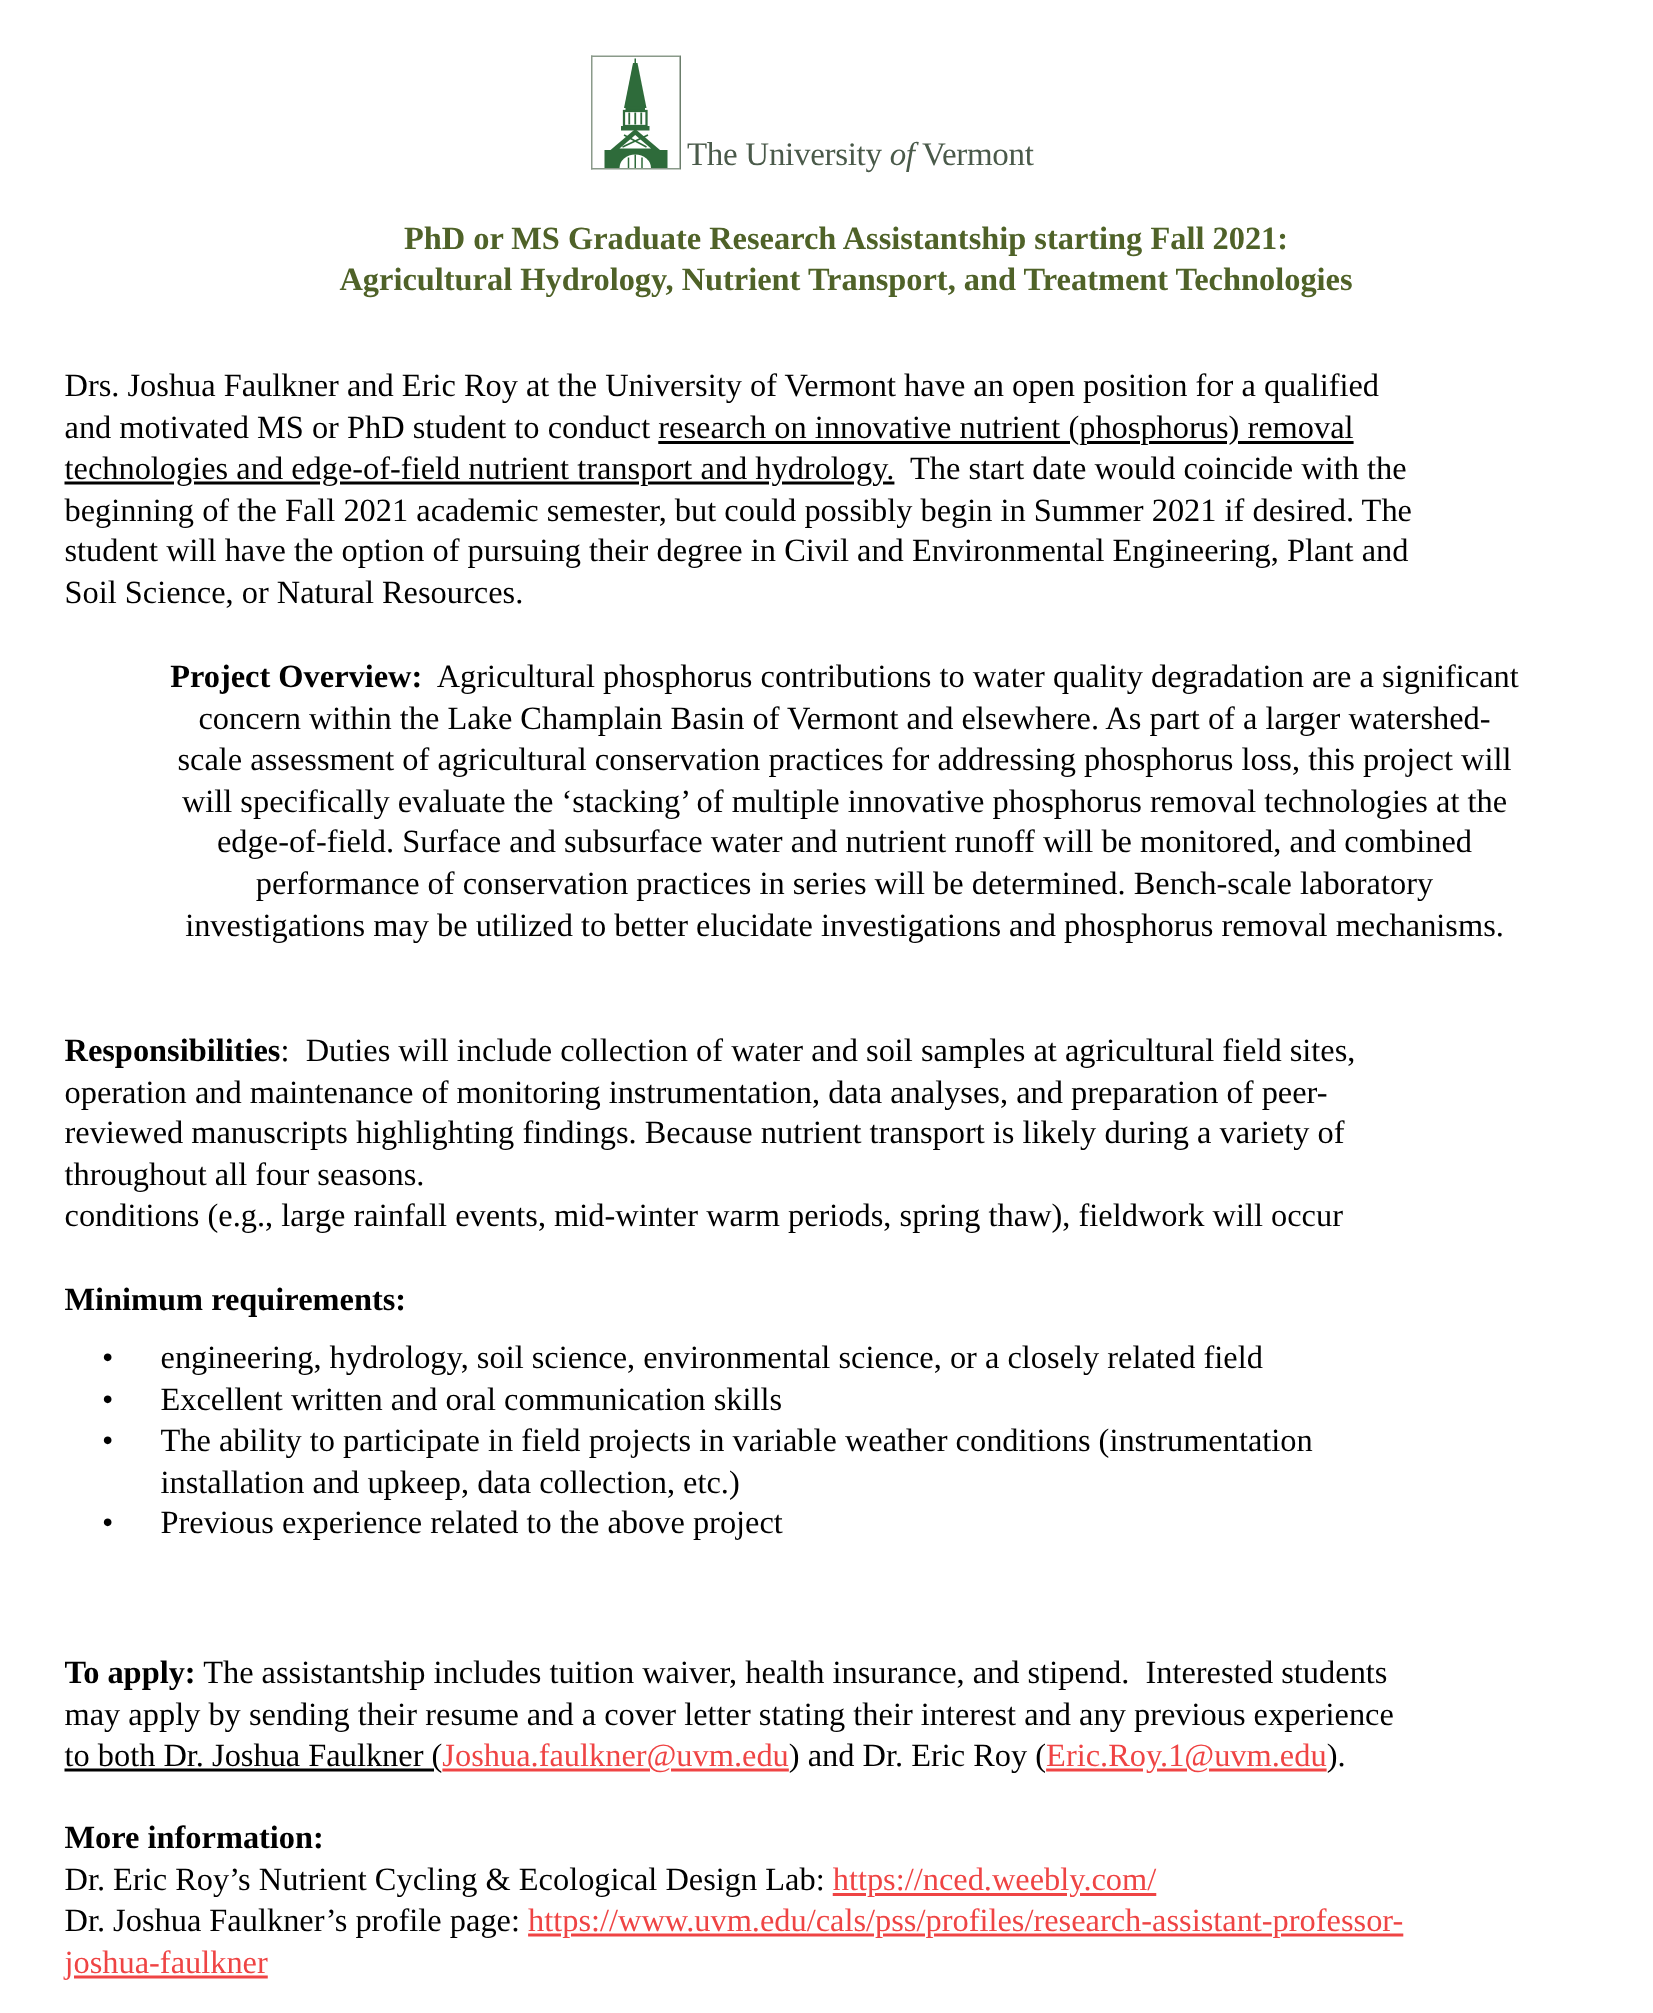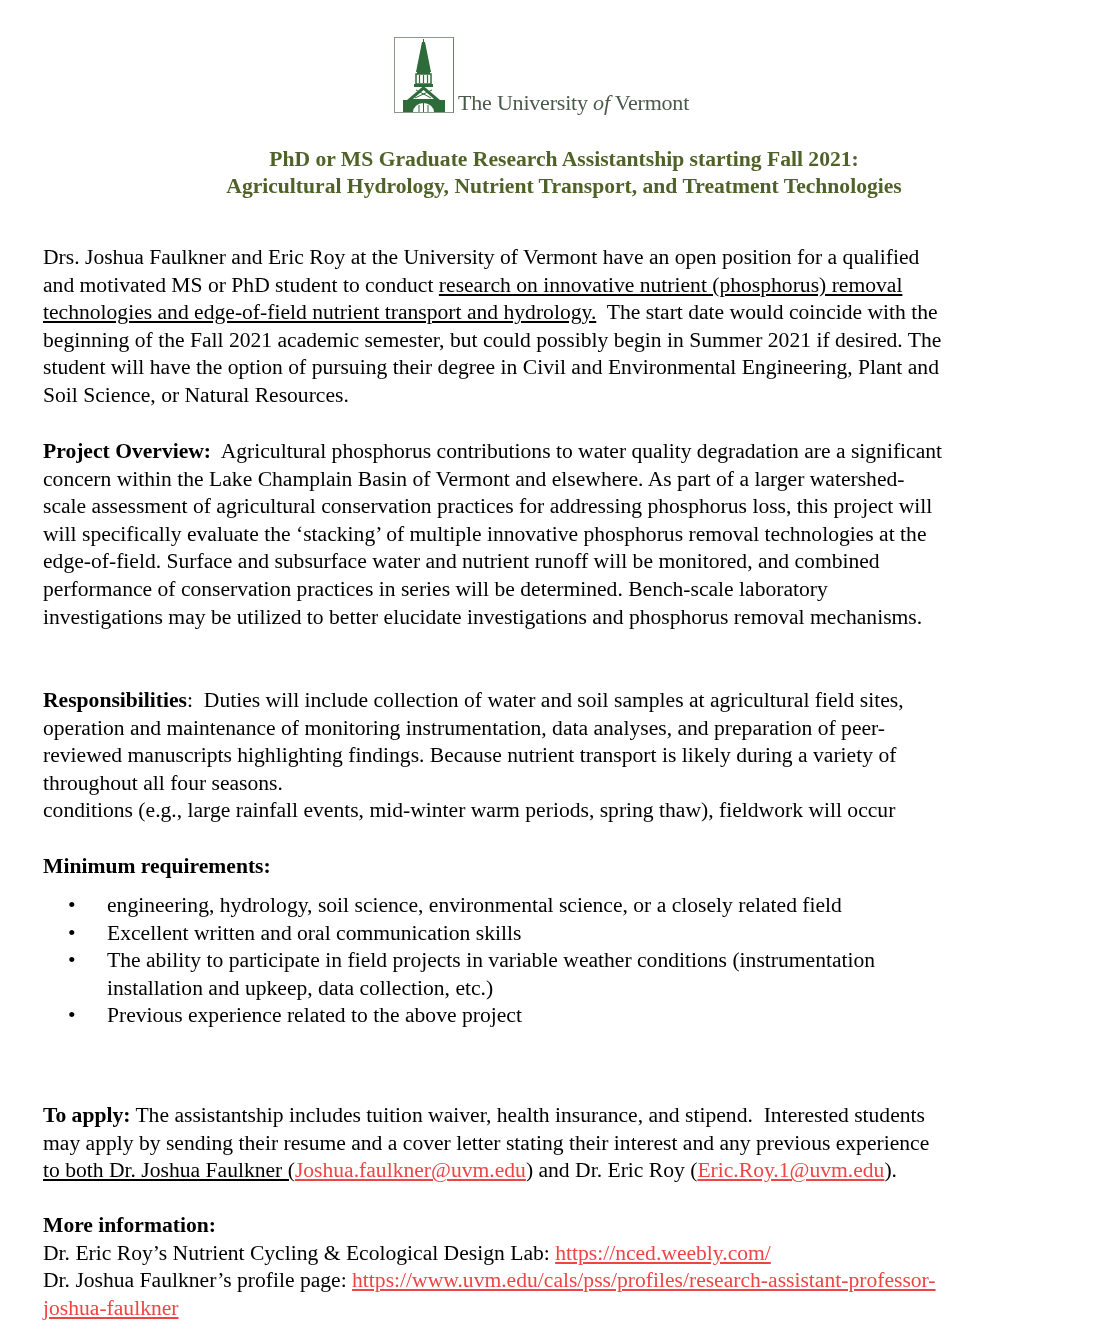--- a/index.html
+++ b/index.html
@@ -64,21 +64,21 @@
       margin: 16px;
     }
     .line { display: block; white-space: nowrap; }
     .u { text-decoration: underline; }
     b { font-weight: bold; }
     a.link {
       color: #ef4444;
       text-decoration: underline;
     }
     .p1 { top: 228px; }
-    .p2 { top: 422px; }
+    .p2 { top: 422px; text-align: center; }
     .p3 { top: 671px; }
     .p4 { top: 837px; }
     .req-list {
       position: absolute;
       left: 35px;
       top: 892px;
       width: 1040px;
       margin: 0;
       padding: 0;
       list-style: none;

